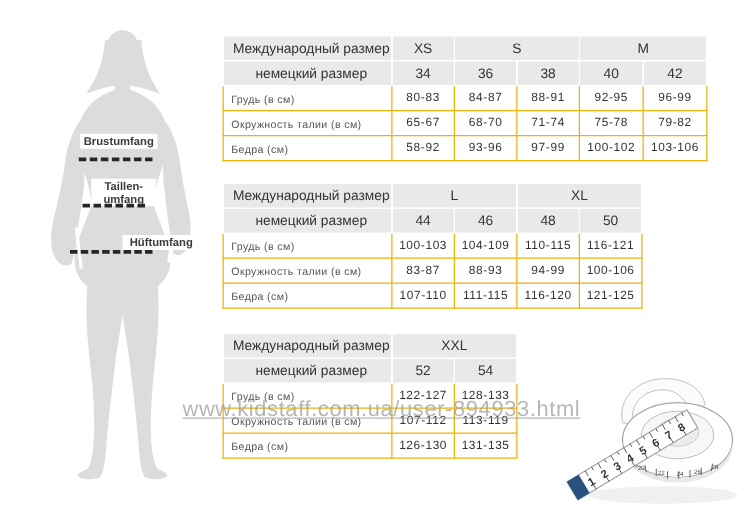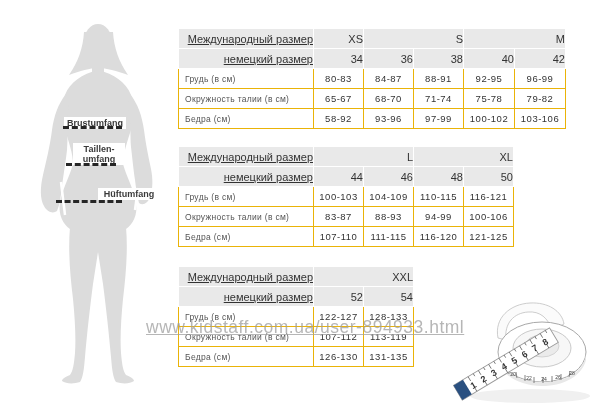--- a/index.html
+++ b/index.html
@@ -7,22 +7,22 @@
     width:600px;height:412px;position:relative;background:#ffffff;
     font-family:"Liberation Sans", sans-serif;overflow:hidden;
   }
   
   .size-table{position:absolute;border-collapse:collapse;table-layout:fixed;}
   .size-table td{height:20px;padding:0;box-sizing:border-box;vertical-align:middle;white-space:nowrap;overflow:hidden;}
   .size-table tr.hdr td{
     background:#e9e9e9;border:1px solid #ffffff;
     font-size:11px;color:#333;
   }
-  .size-table td.rowlabel{text-align:right;padding-left:6px;text-decoration:underline;}
-  .size-table tr.hdr td.c{text-align:right;}
+  .size-table td.rowlabel{text-align:center;padding-left:6px;}
+  .size-table tr.hdr td.c{text-align:center;}
   .size-table tr.data td{background:#fff;border:1px solid #eab308;font-size:9px;color:#444;}
   .size-table tr.data td.mlabel{font-size:8.5px;color:#555;padding-left:6px;letter-spacing:0.3px;}
   .size-table tr.data td.val{text-align:center;font-size:9.5px;letter-spacing:0.5px;color:#333;}
   #table-1{left:178px;top:28px;}
   #table-2{left:178px;top:146px;}
   #table-3{left:178px;top:266px;}
   
   .fig-label{
     position:absolute;background:#ffffff;font-weight:bold;font-size:9px;color:#3a3a3a;
     line-height:10px;text-align:center;padding:1px 2px;z-index:3;
@@ -47,21 +47,21 @@
     <rect x="72" y="42" width="12" height="20"></rect>
     <path d="M78,58 C62,62 50,70 45,83 C40,95 41,105 44,115 C49,130 53,142 53,152 C49,166 42,178 40,190 C38,203 43,212 50,217 L106,217 C113,212 118,203 116,190 C114,178 107,166 103,152 C103,142 107,130 112,115 C115,105 116,95 111,83 C106,70 94,62 78,58 Z"></path>
     <path d="M46,82 C38,92 34,104 32,118 C30,134 26,150 23,163 C20,176 20,187 24,194 C27,200 33,202 37,199 C40,192 41,183 42,174 C44,160 46,147 47,138 C48,126 47,112 48,100 C49,90 48,85 46,82 Z"></path>
     <path d="M110,82 C118,92 122,104 124,118 C126,134 129,147 131,157 C133,167 133,177 130,185 C128,191 123,194 119,191 C117,184 116,176 115,168 C113,154 112,143 111,135 C110,123 111,110 109,99 C108,90 108,86 110,82 Z"></path>
     <path d="M50,215 C48,238 50,262 53,287 C55,307 56,327 55,341 C54,352 53,359 50,363 C45,365 42,367 42,369 C46,372 54,372 60,370 C63,366 64,357 65,345 C67,322 70,295 73,272 L78,240 L83,272 C86,295 89,322 91,345 C92,357 93,366 96,370 C102,372 110,372 114,369 C114,367 111,365 106,363 C103,359 102,352 101,341 C100,327 101,307 103,287 C106,262 108,238 106,215 Z"></path>
   </g>
   <path d="M41,170 L45,203" stroke="#ffffff" stroke-width="2.5" fill="none"></path>
   <path d="M118,176 L115,198" stroke="#ffffff" stroke-width="2.5" fill="none"></path>
 </svg>
 
-<div class="fig-label" style="left:64px;top:117px;width:58px;">Brustumfang</div>
+<div class="fig-label" style="left:64px;top:107px;width:58px;">Brustumfang</div>
 <div class="dash" style="left:63px;top:126px;width:59px;"></div>
 
 <div class="fig-label" style="left:73px;top:143px;width:48px;">
   <span>Taillen-</span><br>
   <span>umfang</span>
 </div>
 <div class="dash" style="left:66px;top:163px;width:50px;"></div>
 
 <div class="fig-label" style="left:66px;top:188px;width:58px;margin-left:32px;">Hüftumfang</div>
 <div class="dash" style="left:56px;top:200px;width:66px;"></div>

